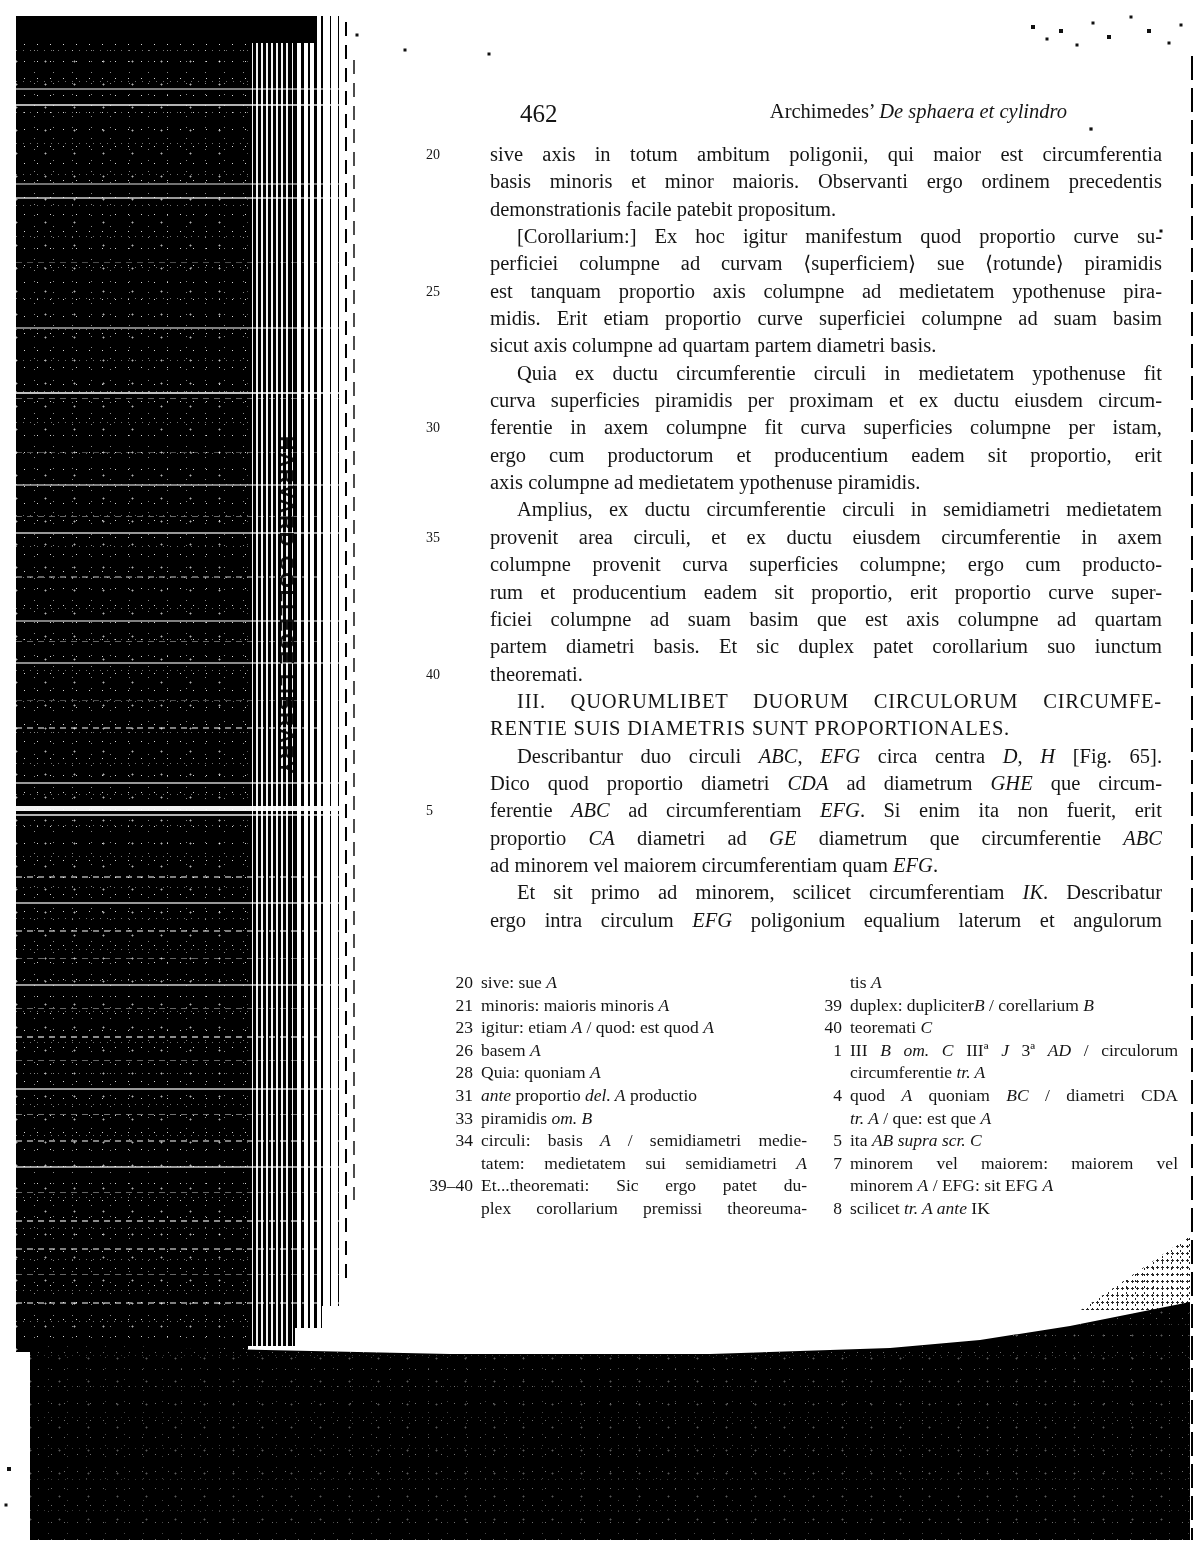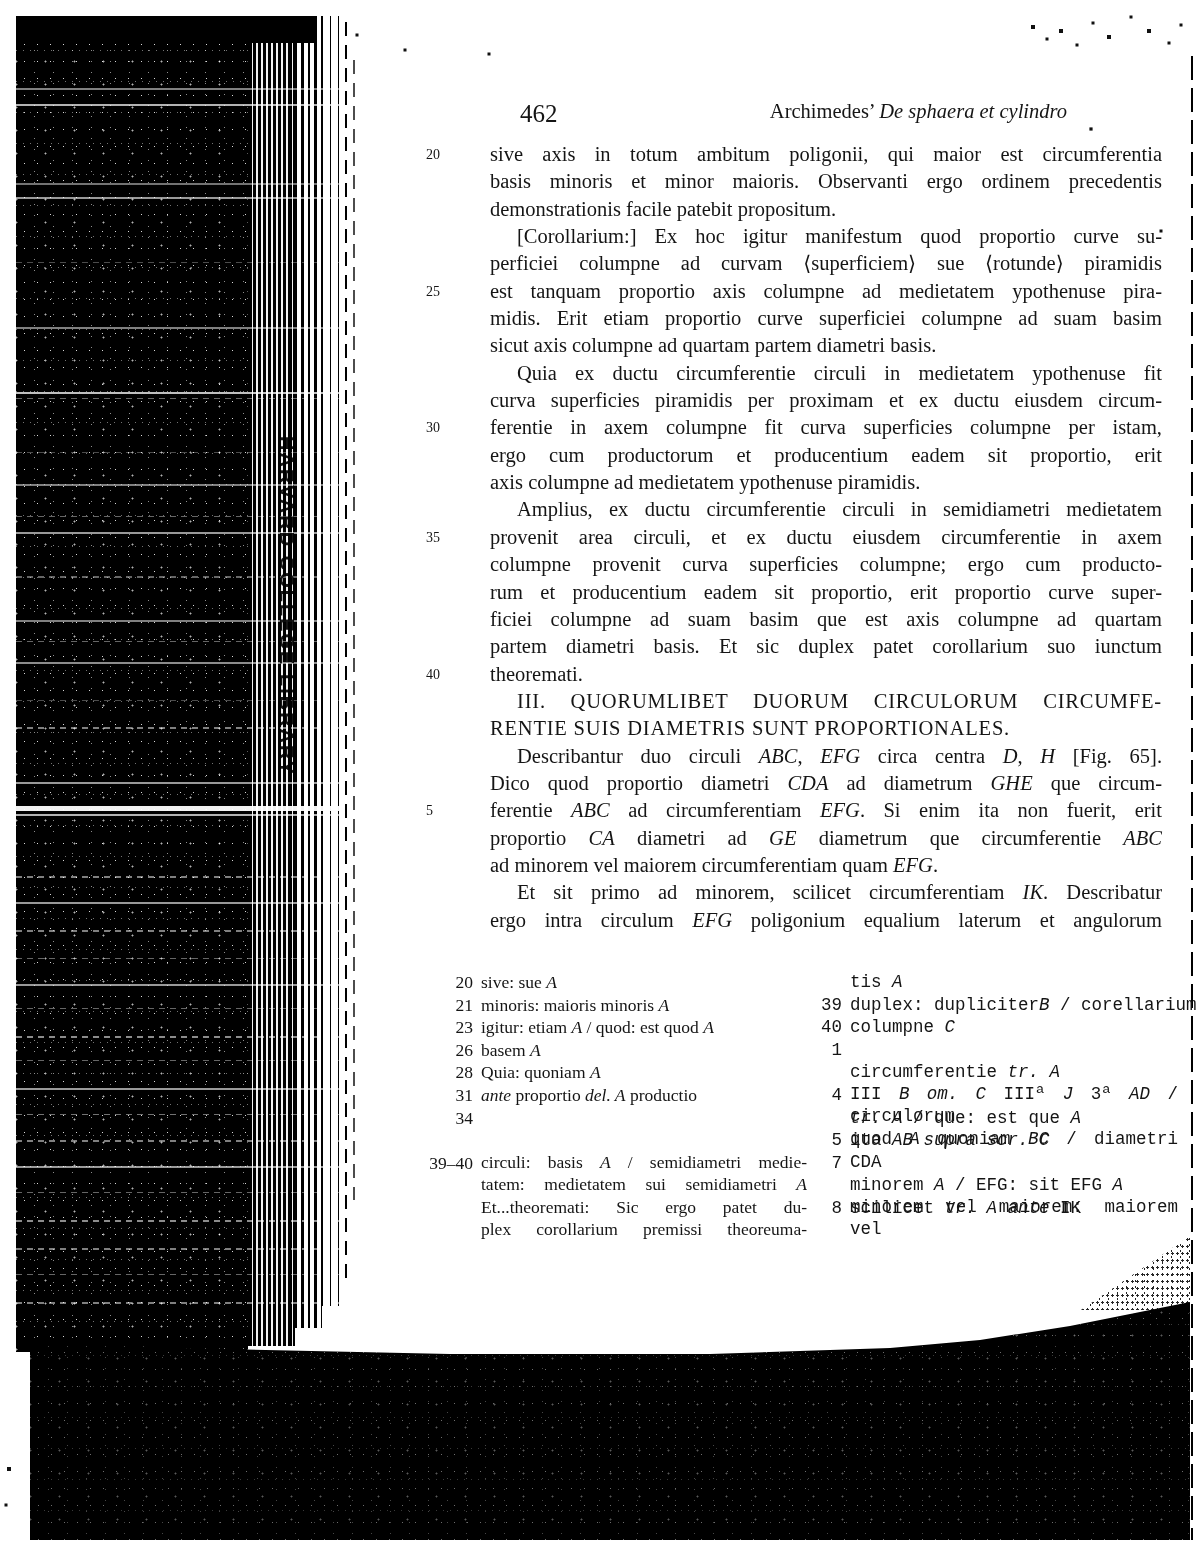--- a/index.html
+++ b/index.html
@@ -62,25 +62,25 @@
   .bline{position:relative;height:27.35px;line-height:27.35px;
          text-align:justify;text-align-last:justify;}
   .bline.end{text-align-last:left;}
   .bline.ind{padding-left:27px;}
   .bline.head{letter-spacing:.8px;}
   .mnum{position:absolute;left:-64px;top:0;width:26px;text-align:right;
         font-size:14px;line-height:27.35px;}
 
   .fncol{position:absolute;top:971px;font-size:17.5px;}
   .fncol.left{left:427px;width:380px;}
-  .fncol.right{left:796px;width:382px;font-family:Liberation Mono, monospace;}
+  .fncol.right{left:796px;width:382px;}
   .fline{display:flex;height:22.6px;line-height:22.6px;}
   .fnum{flex:none;width:46px;text-align:right;padding-right:8px;}
   .ftxt{flex:1;white-space:nowrap;}
-  .fline.j .ftxt{text-align:justify;text-align-last:justify;white-space:normal;margin-top:44px;}
+  .fline.j .ftxt{text-align:justify;text-align-last:justify;white-space:normal;}
 </style>
 </head>
 <body>
 
 <div class="page">
 
   <div class="band-black noise"></div>
   <div class="stripes-a"></div>
   <div class="stripes-b"></div>
   <div class="stripes-c"></div>
@@ -191,20 +191,24 @@
         <span class="ftxt"><span>basem </span><span class="it">A</span></span>
       </div>
       <div class="fline">
         <span class="fnum">28</span>
         <span class="ftxt"><span>Quia: quoniam </span><span class="it">A</span></span>
       </div>
       <div class="fline">
         <span class="fnum">31</span>
         <span class="ftxt"><span class="it">ante</span><span> proportio </span><span class="it">del. A</span><span> productio</span></span>
       </div>
+      <div class="fline">
+        <span class="fnum">33</span>
+        <span class="ftxt"><span>piramidis </span><span class="it">om. B</span></span>
+      </div>
       <div class="fline j">
         <span class="fnum">34</span>
         <span class="ftxt"><span>circuli: basis </span><span class="it">A</span><span> / semidiametri medie-</span></span>
       </div>
       <div class="fline j">
         <span class="fnum"></span>
         <span class="ftxt"><span>tatem: medietatem sui semidiametri </span><span class="it">A</span></span>
       </div>
       <div class="fline j">
         <span class="fnum">39–40</span>
@@ -219,21 +223,21 @@
       <div class="fline">
         <span class="fnum"></span>
         <span class="ftxt"><span>tis </span><span class="it">A</span></span>
       </div>
       <div class="fline">
         <span class="fnum">39</span>
         <span class="ftxt"><span>duplex: dupliciter</span><span class="it">B</span><span> / corellarium </span><span class="it">B</span></span>
       </div>
       <div class="fline">
         <span class="fnum">40</span>
-        <span class="ftxt"><span>columpne </span><span class="it">C</span></span>
+        <span class="ftxt"><span>teoremati </span><span class="it">C</span></span>
       </div>
       <div class="fline j">
         <span class="fnum">1</span>
         <span class="ftxt"><span>III </span><span class="it">B om. C</span><span> IIIª </span><span class="it">J</span><span> 3ª </span><span class="it">AD</span><span> / circulorum</span></span>
       </div>
       <div class="fline">
         <span class="fnum"></span>
         <span class="ftxt"><span>circumferentie </span><span class="it">tr. A</span></span>
       </div>
       <div class="fline j">

